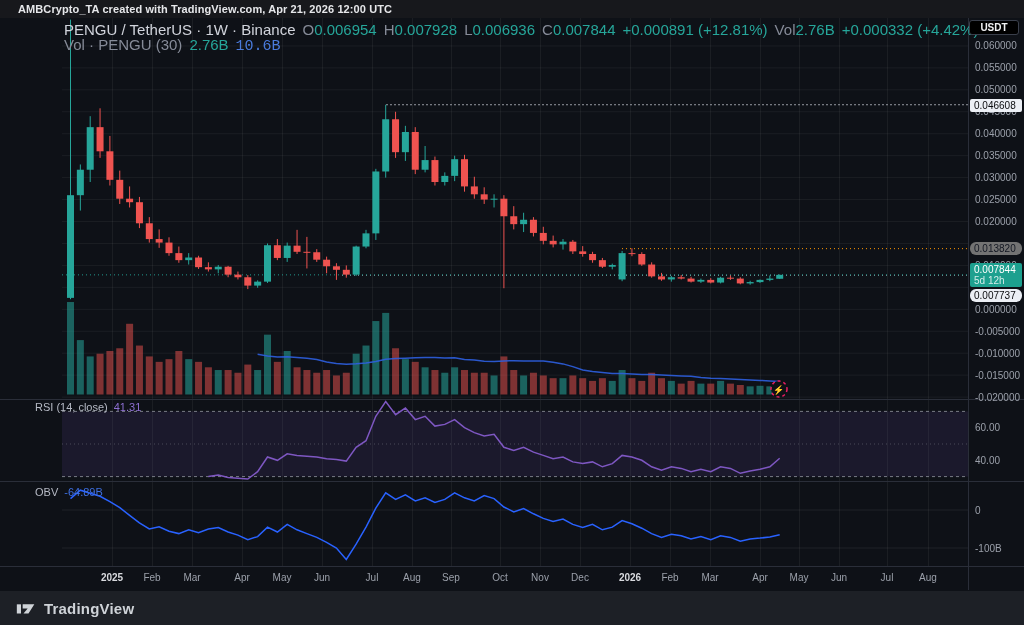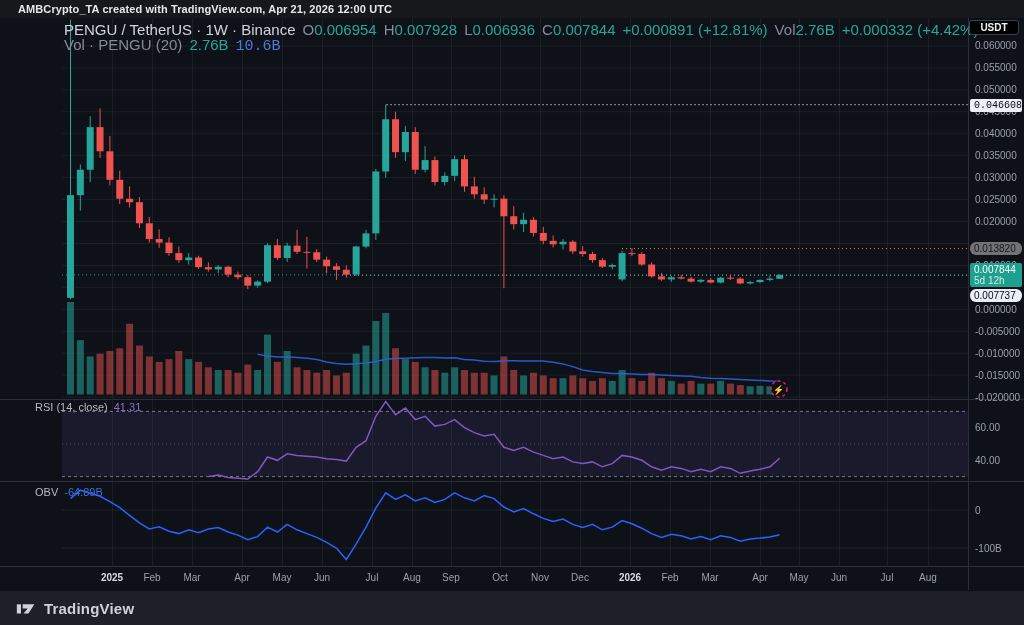--- a/index.html
+++ b/index.html
@@ -382,38 +382,38 @@
     <span><span class="dim">O</span><span class="up">0.006954</span></span>
     <span><span class="dim">H</span><span class="up">0.007928</span></span>
     <span><span class="dim">L</span><span class="up">0.006936</span></span>
     <span><span class="dim">C</span><span class="up">0.007844</span></span>
     <span class="up">+0.000891 (+12.81%)</span>
     <span><span class="dim">Vol</span><span class="up">2.76B</span></span>
     <span class="up">+0.000332 (+4.42%)</span>
   </div>
 
   <div class="legend legend2">
-    <span class="dim">Vol · PENGU (20)</span>
+    <span class="dim">Vol · PENGU (30)</span>
     <span class="up">2.76B</span>
     <span class="blue">10.6B</span>
   </div>
 
   <div class="pane-label" style="top:401px;">
     <span>RSI (14, close)</span>
     <span class="purple">41.31</span>
   </div>
 
   <div class="pane-label" style="top:486px;">
     <span>OBV</span>
     <span class="blue">-64.89B</span>
   </div>
 
   <div class="usdt-btn">USDT</div>
 
-  <div class="axlbl white" style="top:99px;font-family:Liberation Mono, monospace;">0.046608</div>
+  <div class="axlbl white" style="top:99px;">0.046608</div>
   <div class="axlbl orange" style="top:242px;">0.013820</div>
   <div class="axlbl teal" style="top:263px;">
     <div>0.007844</div>
     <div class="cd">5d 12h</div>
   </div>
   <div class="axlbl white" style="top:289px;border-radius:6px;">0.007737</div>
 
   <div class="footer">
     <span class="tv-glyph">
       <svg width="20" height="17" viewBox="0 0 24 20">

